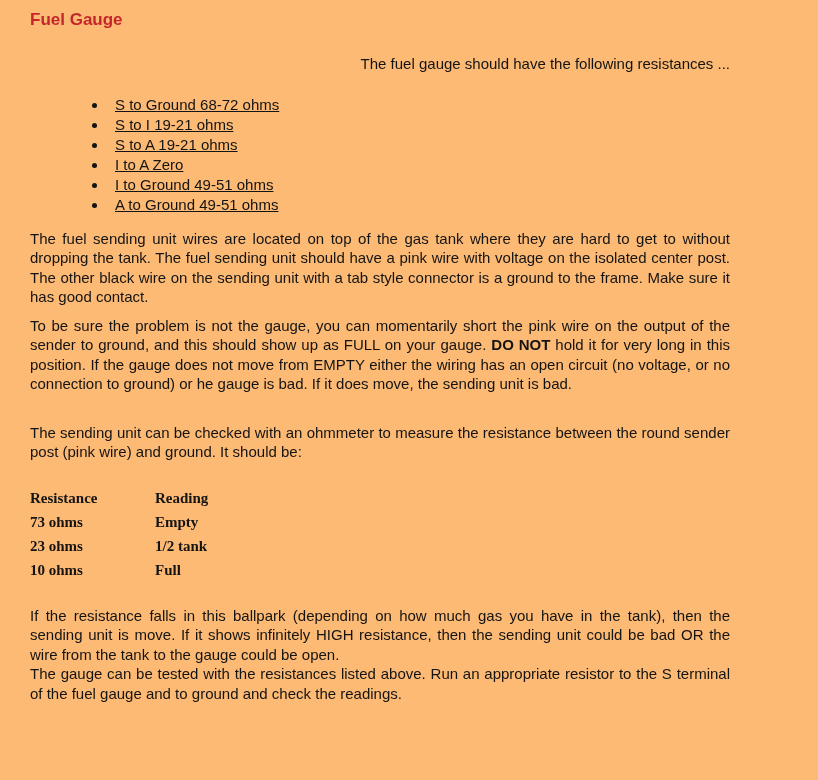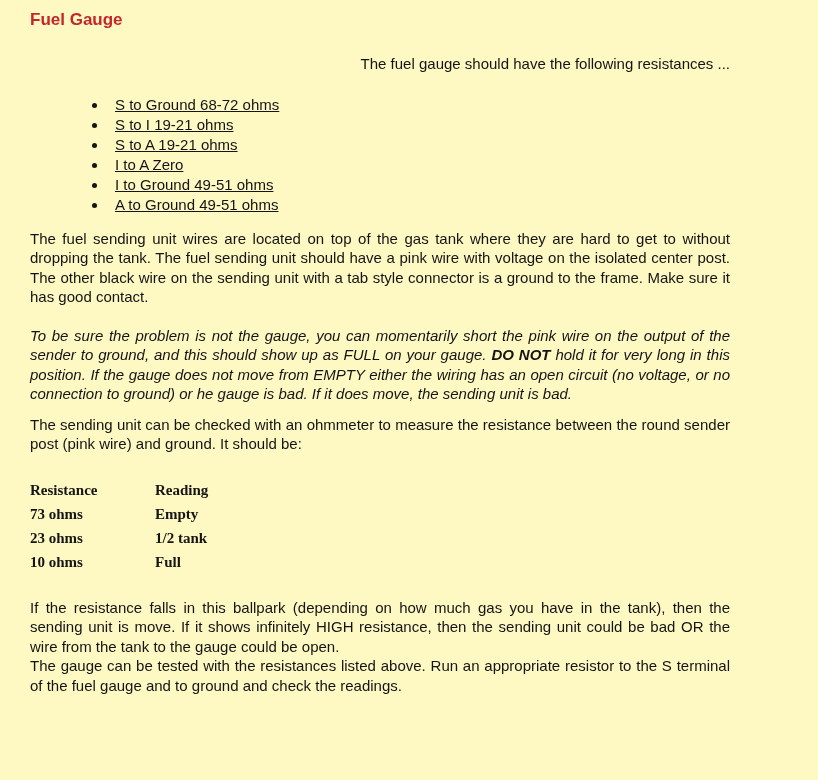--- a/index.html
+++ b/index.html
@@ -12,21 +12,21 @@
     height: 780px;
     font-family: "Liberation Sans", sans-serif;
     color: #1a1a1a;
     overflow: hidden;
   }
   .page {
     box-sizing: border-box;
     width: 818px;
     height: 780px;
     padding: 10px 88px 0 30px;
-    background: #fef9c3;
+    background: #fdba74;
   }
   .doc-title {
     margin: 0;
     font-size: 17px;
     line-height: 20px;
     font-weight: bold;
     color: #c5262b;
   }
   p {
     margin: 0;
@@ -55,22 +55,22 @@
     content: "";
     position: absolute;
     left: -23px;
     top: 8px;
     width: 5px;
     height: 5px;
     border-radius: 50%;
     background: #141414;
   }
   .para-sending   { margin-top: 14px; }
-  .para-shorttest { margin-top: 19px; font-style: italic; }
-  .para-ohmmeter  { margin-top: 11px; }
+  .para-shorttest { margin-top: 9px; }
+  .para-ohmmeter  { margin-top: 29px; }
   .para-ballpark  { margin-top: 23px; }
   .para-testing   { }
   table.reading-table {
     margin-top: 25px;
     border-collapse: collapse;
     font-family: Liberation Serif, serif;
   }
   table.reading-table td {
     padding: 0;
     height: 24px;

